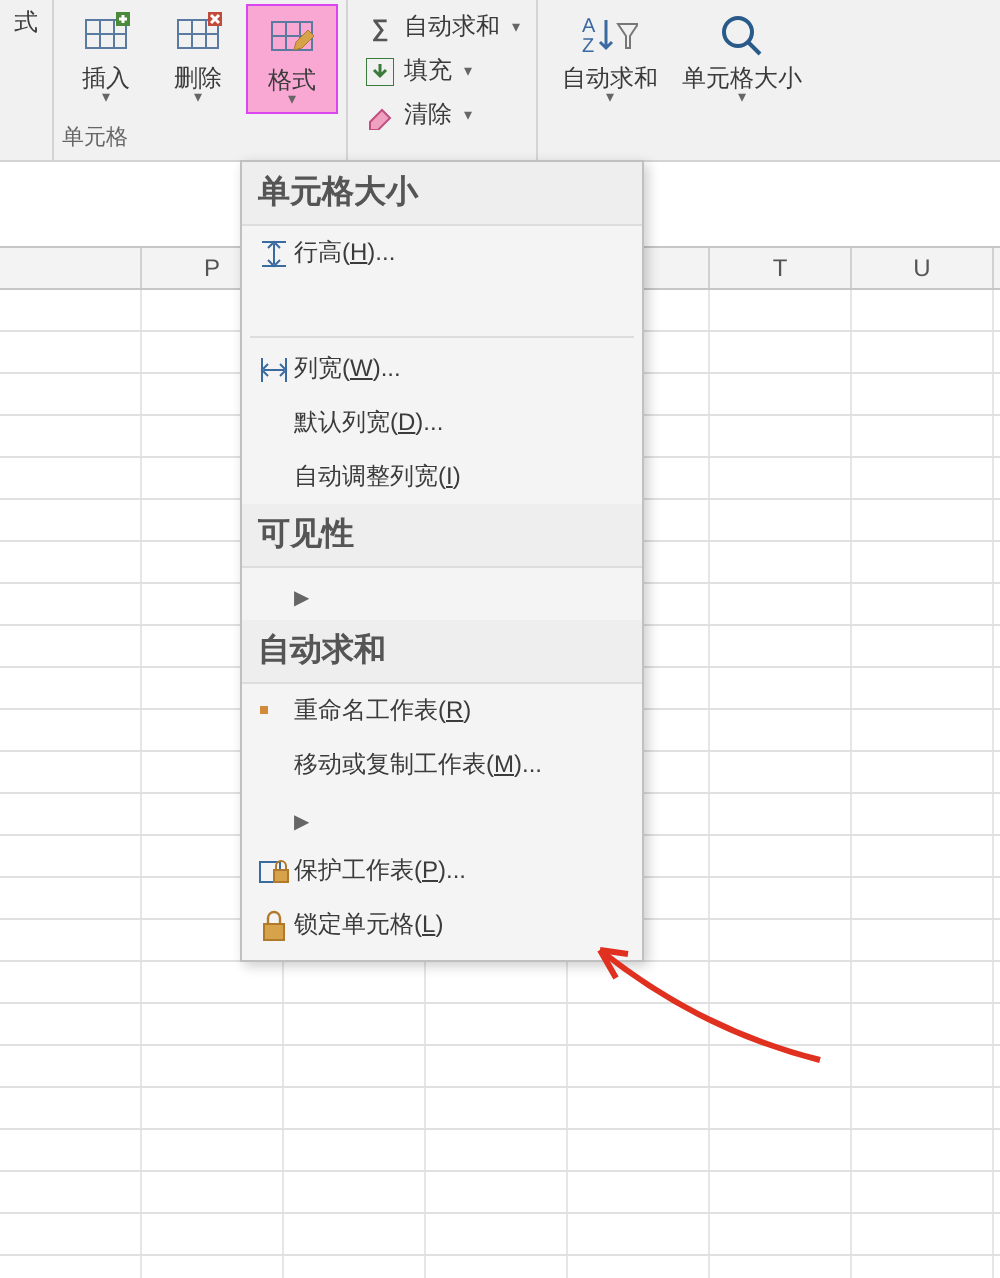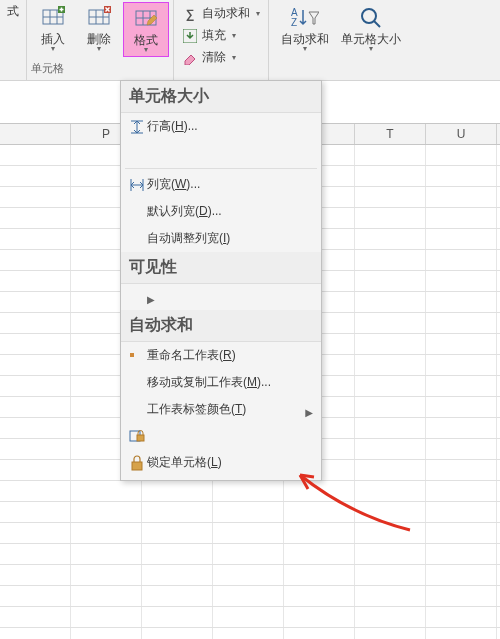--- a/index.html
+++ b/index.html
@@ -459,32 +459,32 @@
   <div class="mi bullet">
     <span class="mico"></span>
       <span class="mlabel">重命名工作表(<u>R</u>)</span>
   </div>
   <div class="mi">
     <span class="mico"></span>
       <span class="mlabel">移动或复制工作表(<u>M</u>)...</span>
   </div>
   <div class="mi">
     <span class="mico"></span>
-      <span class="mlabel">工作表标签颜色(<u>T</u>)</span>
     <span class="arrow">▶</span>
   </div>
 
   <div class="mi">
     <span class="mico">
       <svg width="16" height="16">
           <rect x="1" y="3" width="10" height="10" fill="none" stroke="#3a6aa0"></rect>
           <rect x="8" y="7" width="7" height="6" fill="#d6a24a" stroke="#b07a2a"></rect>
           <path d="M9 7 v-2 a2.5 2.5 0 0 1 5 0 v2" fill="none" stroke="#b07a2a"></path>
         </svg>
     </span>
+    <span class="mlabel">保护工作表(<u>P</u>)...</span>
   </div>
   <div class="mi">
     <span class="mico">
       <svg width="16" height="16">
           <rect x="3" y="7" width="10" height="8" fill="#d6a24a" stroke="#b07a2a"></rect>
           <path d="M5 7 v-3 a3 3 0 0 1 6 0 v3" fill="none" stroke="#b07a2a" stroke-width="1.2"></path>
         </svg>
     </span>
     <span class="mlabel">锁定单元格(<u>L</u>)</span>
   </div>

